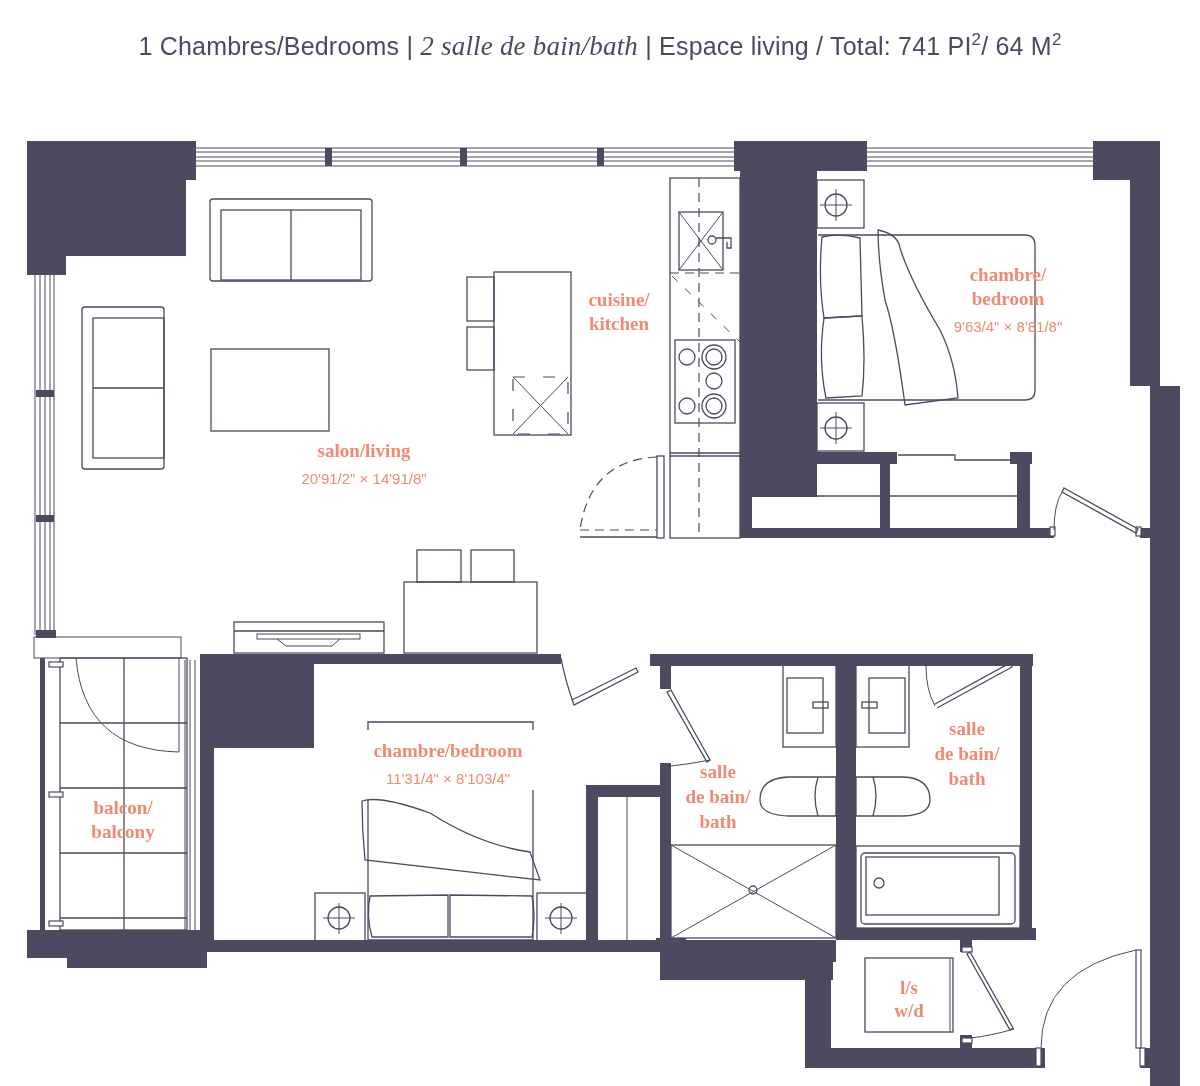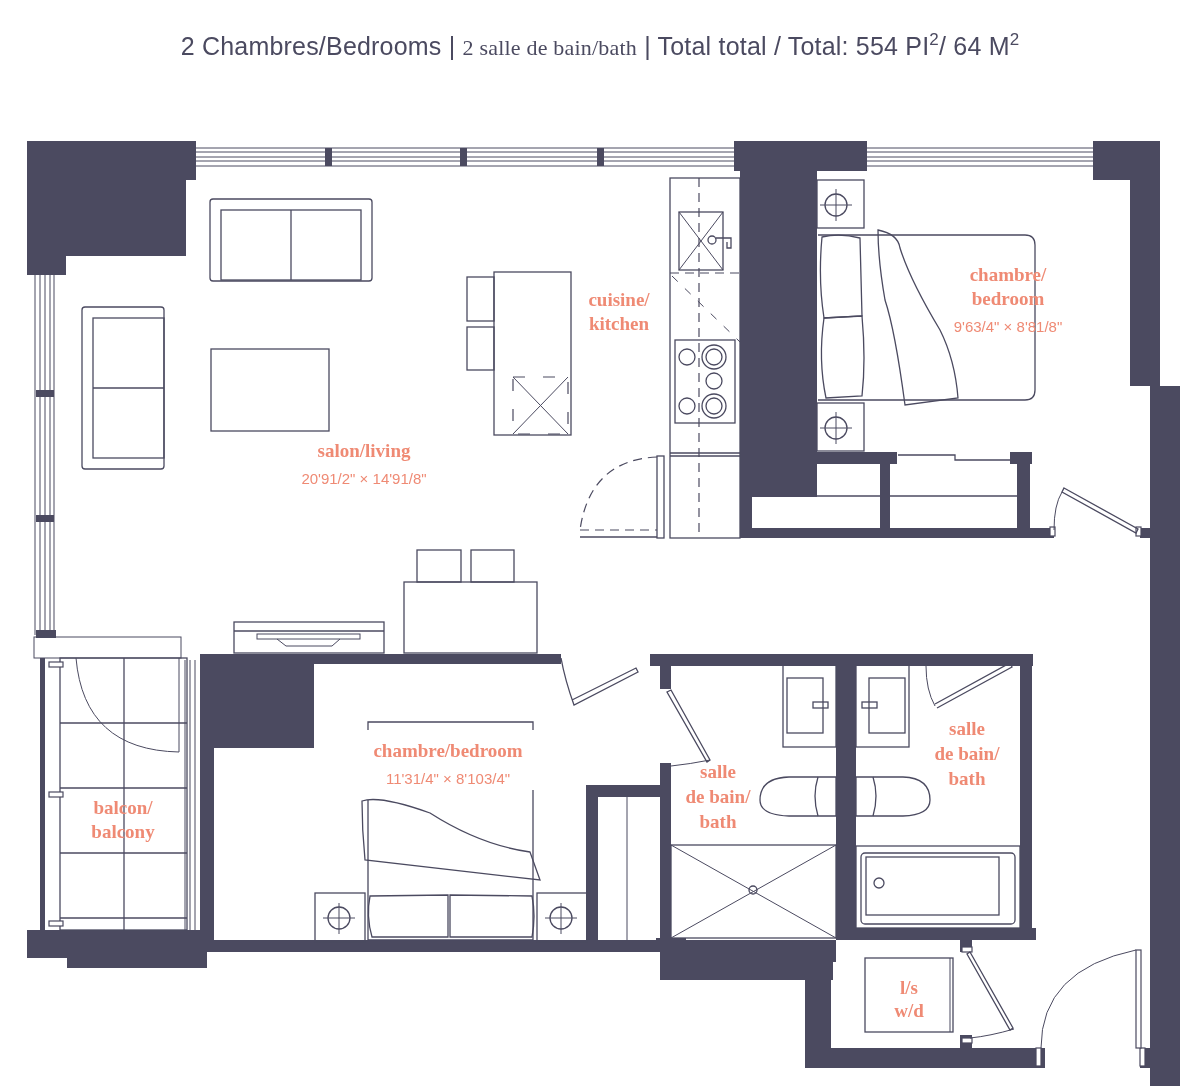--- a/index.html
+++ b/index.html
@@ -2,36 +2,36 @@
 <html><head>
 <meta charset="utf-8">
 <style>
   html, body { margin:0; padding:0; background:#ffffff; }
   body { width:1200px; height:1086px; position:relative; overflow:hidden; }
   .header {
     position:absolute; left:0; top:30px; width:1200px; text-align:center;
     font-family:"Liberation Sans", sans-serif; font-size:25px; color:#4b4a60;
     letter-spacing:0.2px; white-space:nowrap;
   }
-  .header .serif { font-family:"Liberation Serif", serif; font-size:22px; }
+  .header .serif { font-family:"Liberation Serif", serif; font-size:27px;font-style:italic; }
   .header sup { font-size:17px; vertical-align:10px; }
   svg.plan { position:absolute; left:0; top:0; }
   .w { fill:#4b4a60; }
   .ln { fill:none; stroke:#4b4a60; stroke-width:1.3; }
   .lnt { fill:none; stroke:#4b4a60; stroke-width:1; }
   .dash { fill:none; stroke:#4b4a60; stroke-width:1.2; stroke-dasharray:9 6; }
   .wf { fill:#ffffff; stroke:#4b4a60; stroke-width:1.2; }
   .lbl { font-family:"Liberation Serif", "DejaVu Serif", serif; font-weight:bold; fill:#ef8a74; font-size:19px; text-anchor:middle; }
   .dim { font-family:"Liberation Sans", sans-serif; fill:#ef8a74; font-size:15px; text-anchor:middle; }
 </style>
 </head>
 <body>
 
 <div class="header">
-  <span>2 Chambres/Bedrooms</span><span> | </span><span class="serif">2 salle de bain/bath</span><span> | </span><span>Total total / Total: </span><span>554 PI</span><sup>2</sup><span>/ 64 M</span><sup>2</sup>
+  <span>1 Chambres/Bedrooms</span><span> | </span><span class="serif">2 salle de bain/bath</span><span> | </span><span>Espace living / Total: </span><span>741 PI</span><sup>2</sup><span>/ 64 M</span><sup>2</sup>
 </div>
 
 <svg class="plan" width="1200" height="1086" viewBox="0 0 1200 1086">
 
   <g>
 
     <path class="w" d="M27,141 L196,141 L196,180 L186,180 L186,256 L66,256 L66,275 L27,275 Z"></path>
 
     <path class="w" d="M734,141 L867,141 L867,171 L817,171 L817,497 L740,497 L740,171 L734,171 Z"></path>
 

